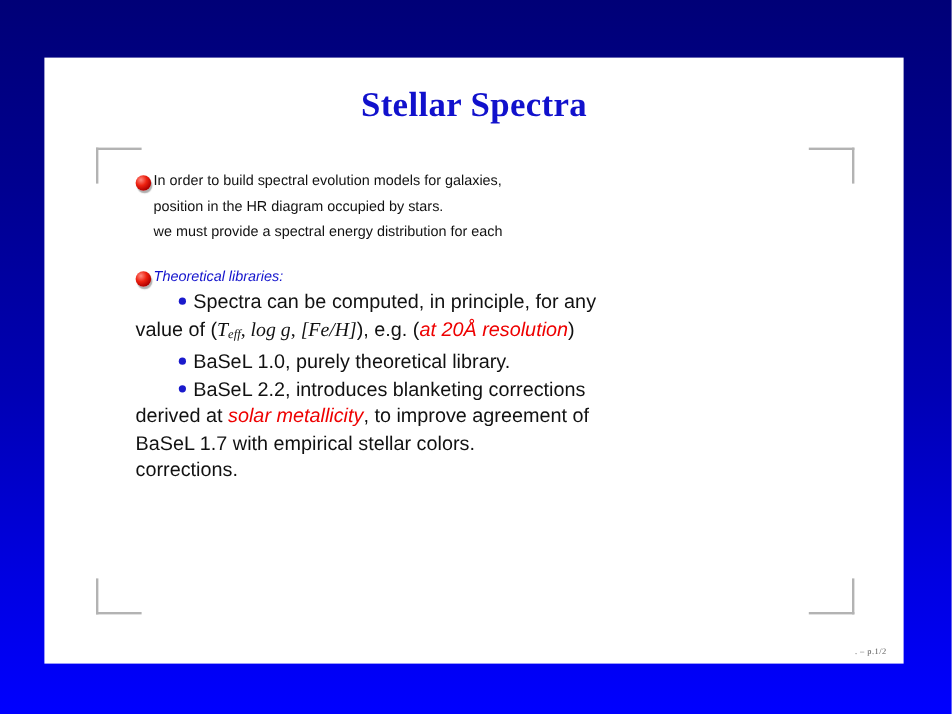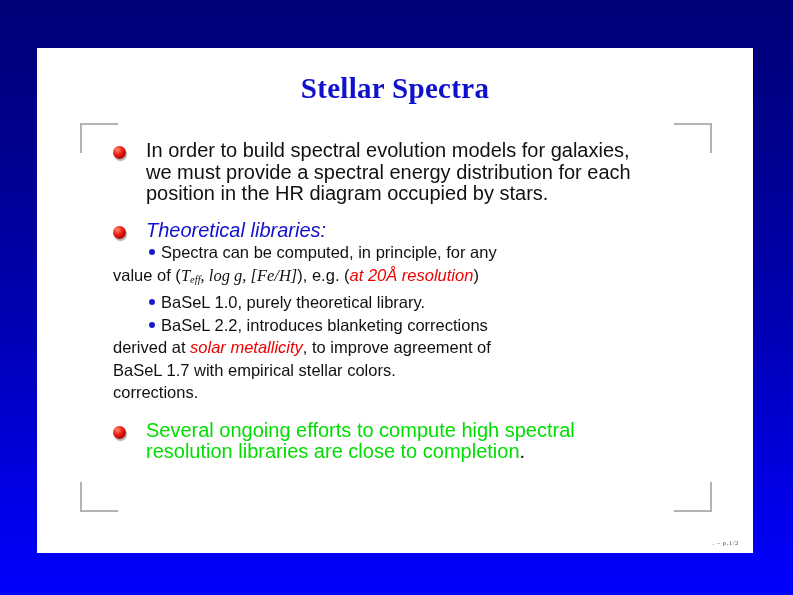--- a/index.html
+++ b/index.html
@@ -66,22 +66,22 @@
     position: absolute;
     left: 0;
     top: 6px;
     width: 13px;
     height: 13px;
     border-radius: 50%;
     background: radial-gradient(circle at 34% 30%, #ff8a80 0%, #ee2211 38%, #b00000 72%, #6e0000 100%);
     box-shadow: 1px 2px 1px rgba(0,0,0,0.32);
   }
   .block-body {
-    margin-left: 33px;
-    font-size: 20px;
+    margin-left: 15px;
+    font-size: 12px;
     line-height: 21.5px;
     color: #111111;
   }
   .indent-body {
     margin-left: 0px;
     font-size: 16.5px;
     line-height: 22.5px;
     color: #111111;
   }
   .sub-line {
@@ -134,22 +134,22 @@
     <div class="corner corner-tr"></div>
     <div class="corner corner-bl"></div>
     <div class="corner corner-br"></div>
 
     <div class="content">
 
       <div class="block">
         <span class="ball-bullet"></span>
         <div class="block-body">
           <div>In order to build spectral evolution models for galaxies,</div>
+          <div>position in the HR diagram occupied by stars.</div>
           <div>we must provide a spectral energy distribution for each</div>
-          <div>position in the HR diagram occupied by stars.</div>
         </div>
       </div>
 
       <div class="block" style="margin-bottom:13px;">
         <span class="ball-bullet"></span>
         <div class="block-body">
           <div class="c-blue">Theoretical libraries:</div>
         </div>
 
         <div class="indent-body">
@@ -175,26 +175,19 @@
           </div>
 
           <div>BaSeL 1.7 with empirical stellar colors.</div>
 
 
           <div>corrections.</div>
 
         </div>
       </div>
 
-      <div class="block" style="margin-top:16px;">
-        <span class="ball-bullet"></span>
-        <div class="block-body">
-          <div class="c-green">Several ongoing efforts to compute high spectral</div>
-          <div><span class="c-green">resolution libraries are close to completion</span><span class="c-black">.</span></div>
-        </div>
-      </div>
 
     </div>
 
     <div class="footer">. – p.1/2</div>
 
   </div>
 </div>
 
 </body></html>

